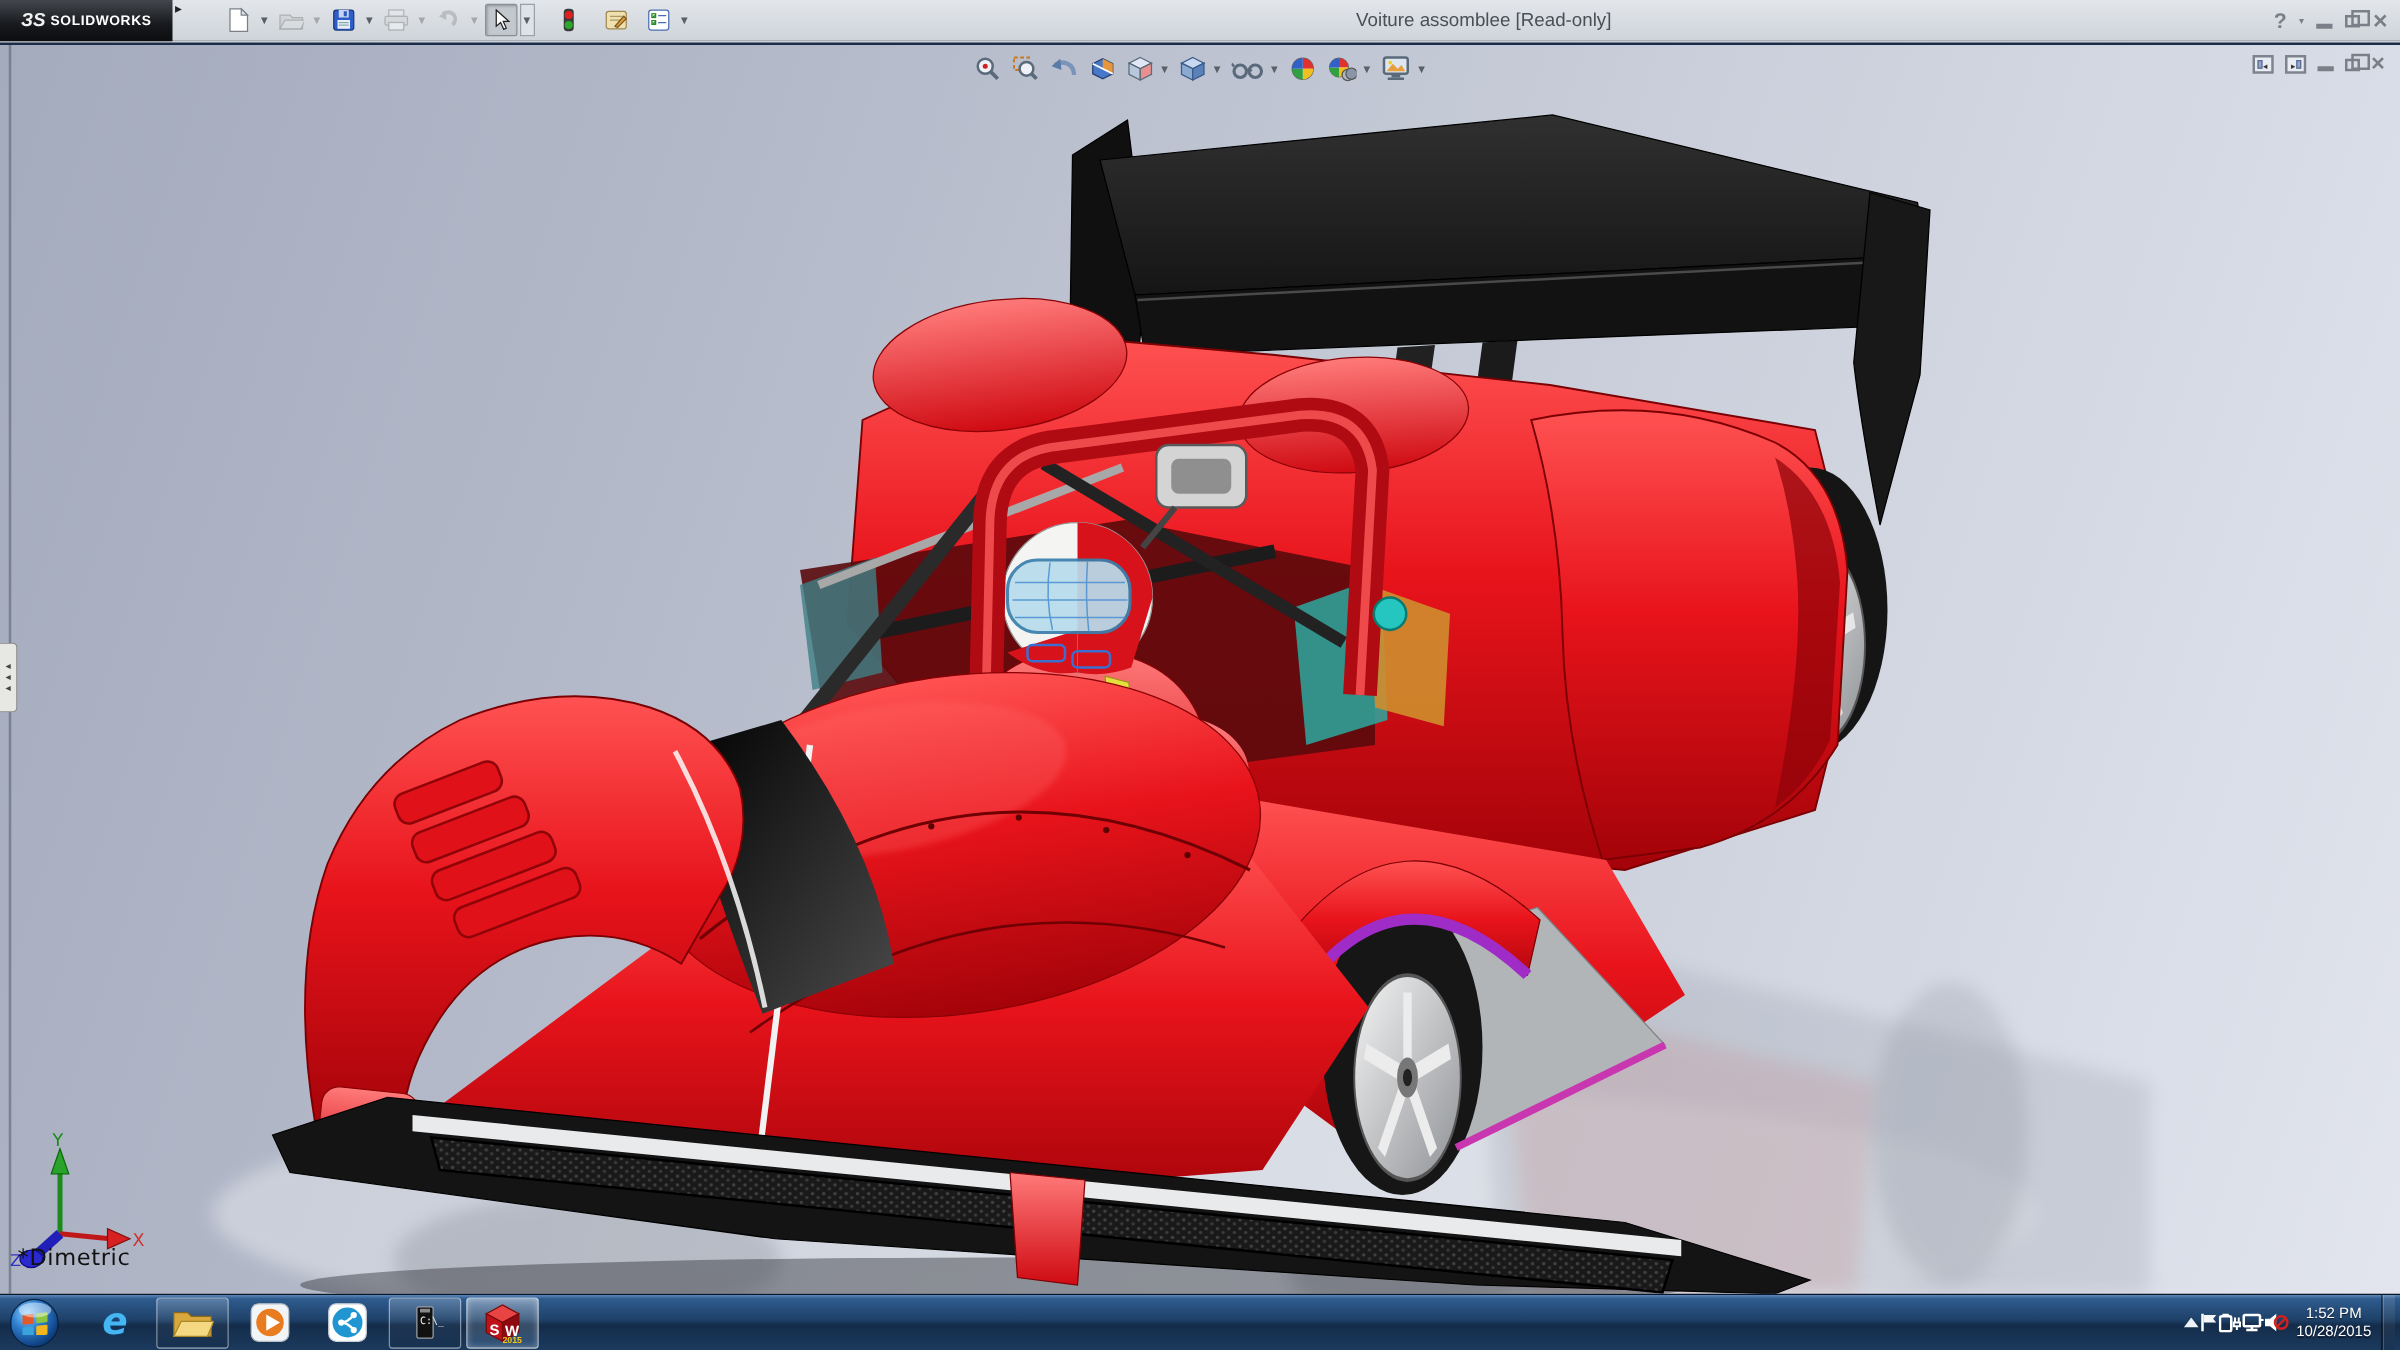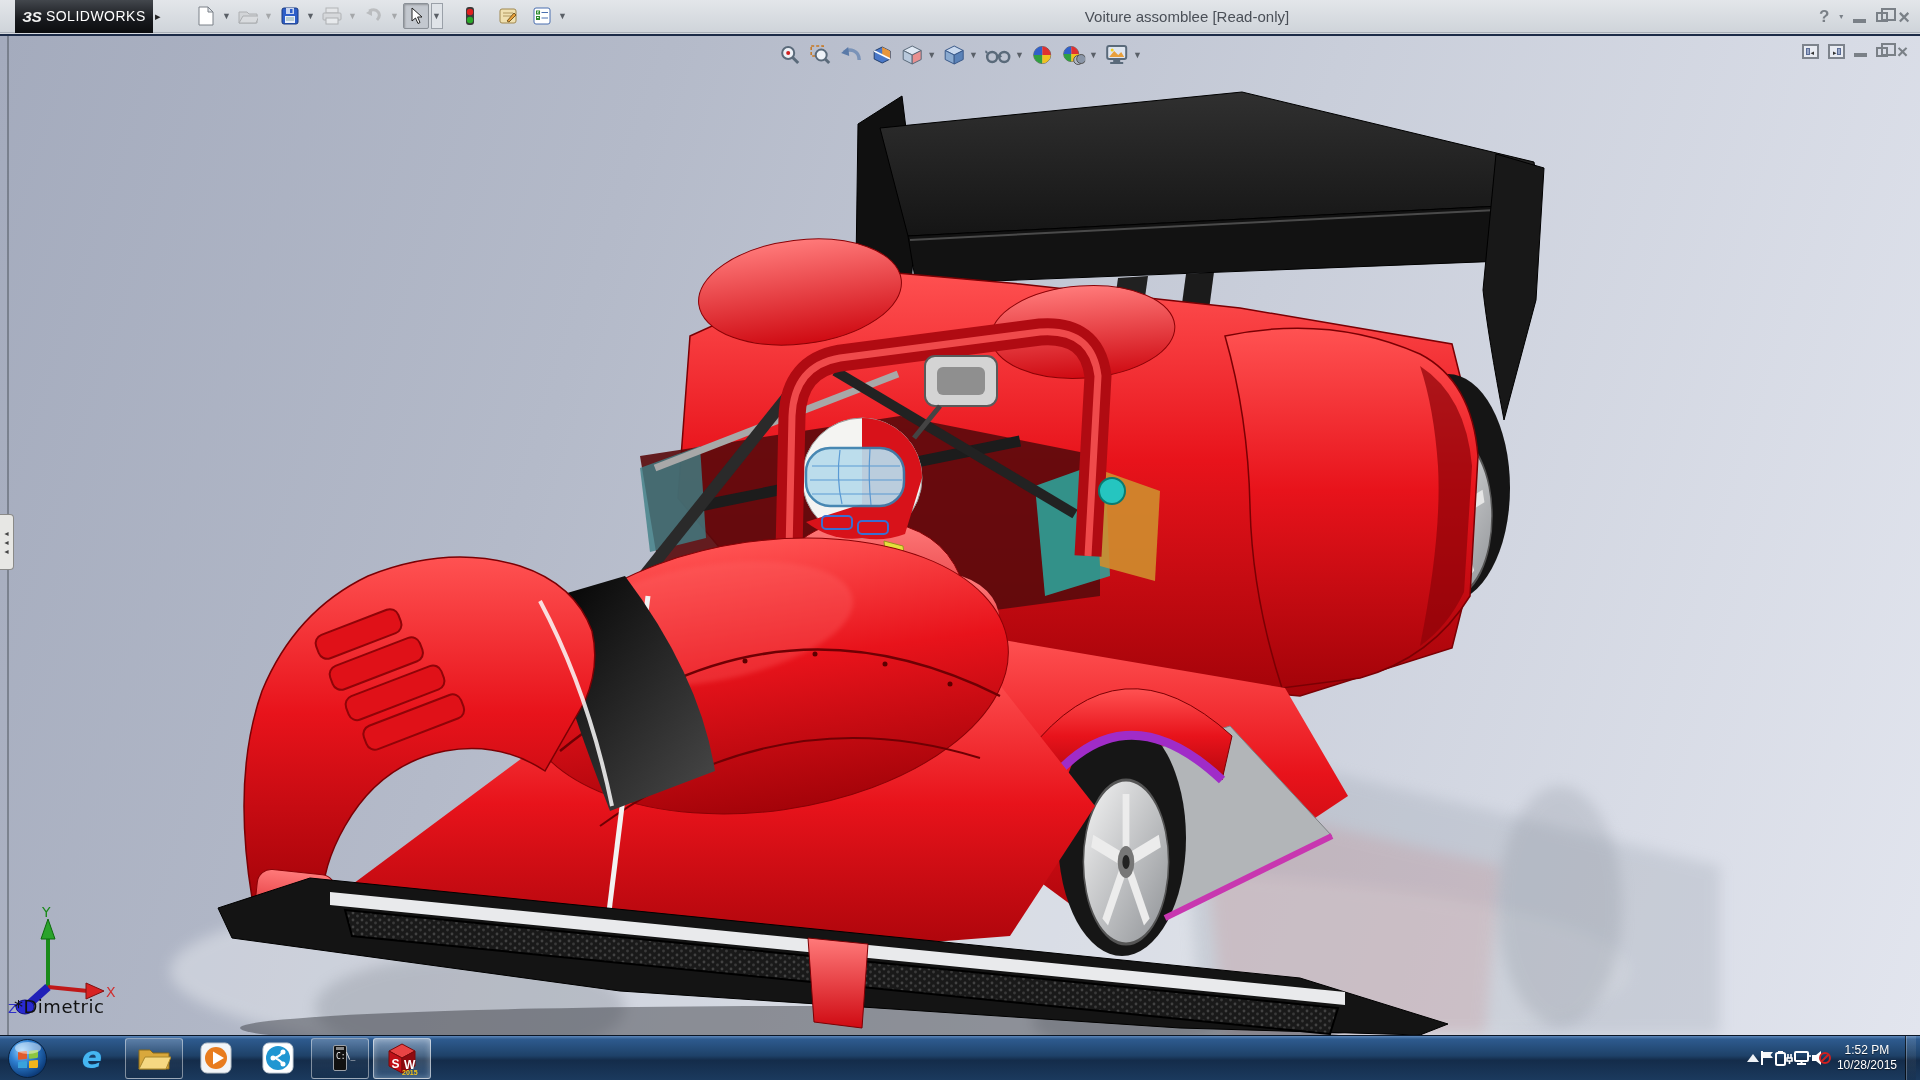--- a/index.html
+++ b/index.html
@@ -4,25 +4,25 @@
 <title>SolidWorks</title>
 <style>
   html,body{margin:0;padding:0;background:#333;}
   *{box-sizing:border-box;}
   .screen{position:relative;width:1920px;height:1080px;overflow:hidden;
     font-family:"Liberation Sans","DejaVu Sans",sans-serif;background:#d4d8de;}
 
   
   .titlebar{position:absolute;top:0;left:0;width:1920px;height:33px;
     background:linear-gradient(#e3e6ea,#cfd4da);border-bottom:1px solid #aab0b8;
-    display:flex;align-items:center;padding-left:15px;}
+    display:flex;}
   .logo-block{height:33px;width:138px;background:linear-gradient(#43474d,#17191d 60%,#0c0d0f);
     color:#fff;display:flex;align-items:center;justify-content:center;gap:4px;flex:0 0 auto;}
   .logo-mark{font-style:italic;font-weight:bold;font-size:15px;color:#f2f2f2;}
-  .logo-name{font-size:14px;letter-spacing:.5px;color:#fff;font-weight:normal;}
+  .logo-name{font-size:11px;letter-spacing:.5px;color:#fff;font-weight:bold;}
   .menu-arrow{color:#222;font-size:11px;margin:0 4px 0 2px;}
   .tb-icons{display:flex;align-items:center;gap:2px;margin-left:28px;}
   .tb-btn{width:26px;height:26px;display:flex;align-items:center;justify-content:center;border-radius:2px;}
   .tb-caret{width:12px;height:26px;display:flex;align-items:center;justify-content:center;
     color:#5a5f66;font-size:9px;}
   .disabled{opacity:.42;filter:grayscale(1);}
   .pressed{background:#c3c8cf;border:1px solid #8a9097;box-shadow:inset 1px 1px 2px rgba(0,0,0,.25);}
   .win-title{position:absolute;left:1187px;top:0;transform:translateX(-50%);
     height:33px;line-height:33px;font-size:15px;color:#4a4f57;white-space:nowrap;}
   .win-ctrls{position:absolute;right:10px;top:0;height:33px;display:flex;align-items:center;gap:10px;

